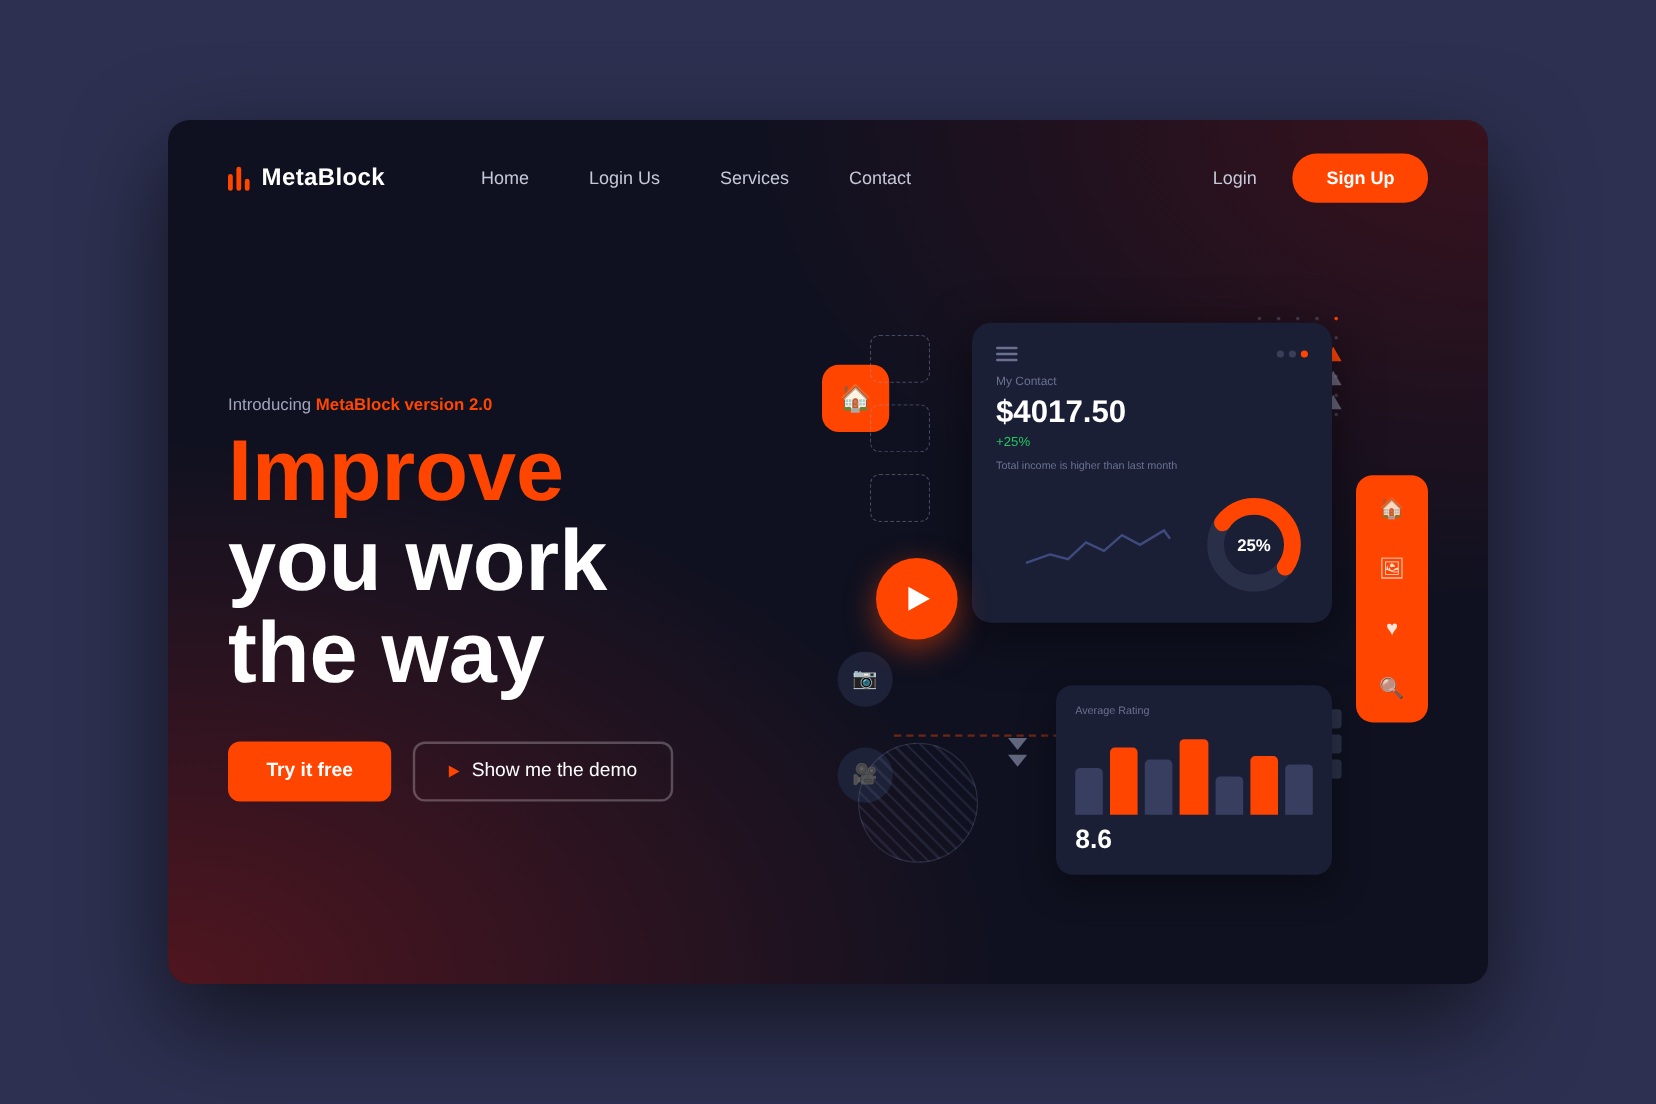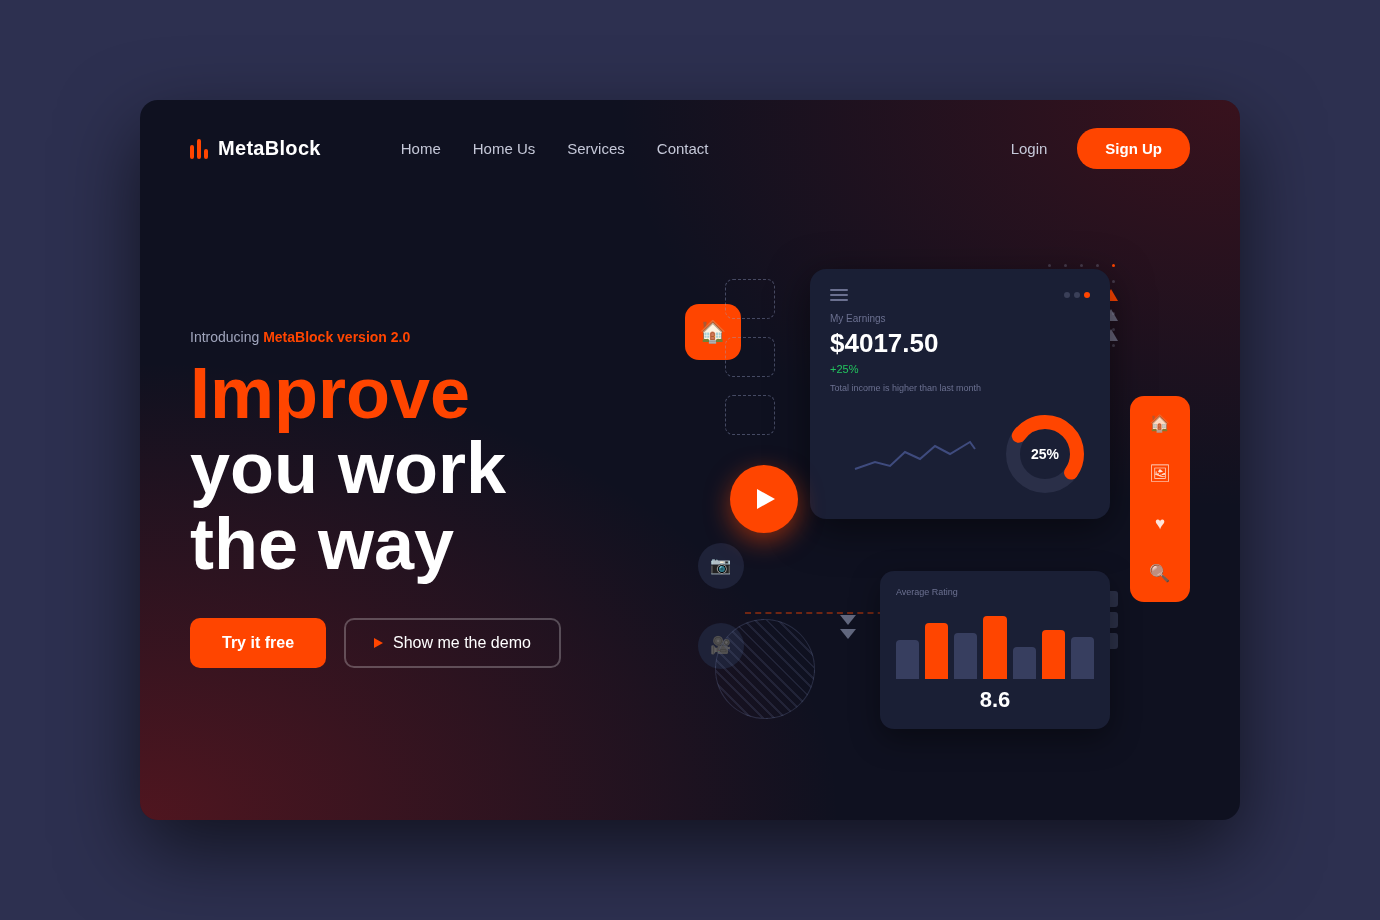--- a/index.html
+++ b/index.html
@@ -77,21 +77,21 @@
     .logo-text {
       font-size: 20px;
       font-weight: 700;
       color: #ffffff;
       letter-spacing: 0.3px;
     }
 
     .nav-links {
       display: flex;
       align-items: center;
-      gap: 32px;
+      gap: 50px;
       flex: 1;
     }
 
     .nav-link {
       font-size: 15px;
       color: #c5c8d8;
       text-decoration: none;
       cursor: pointer;
       transition: color 0.2s;
     }
@@ -333,21 +333,20 @@
     
     .bar-card {
       position: absolute;
       right: 80px;
       bottom: 20px;
       width: 230px;
       background: #1a1f35;
       border-radius: 14px;
       padding: 16px;
       box-shadow: 0 10px 30px rgba(0,0,0,0.4);
-      text-align: center;
     }
 
     .bar-card-header {
       display: flex;
       justify-content: space-between;
       margin-bottom: 12px;
     }
 
     .bar-chart-area {
       display: flex;
@@ -584,21 +583,21 @@
         <div class="logo-icon">
           <div class="logo-wave"></div>
           <div class="logo-wave"></div>
           <div class="logo-wave"></div>
         </div>
         <span class="logo-text">MetaBlock</span>
       </div>
 
       <div class="nav-links">
         <a class="nav-link">Home</a>
-        <a class="nav-link">Home Us</a>
+        <a class="nav-link">Login Us</a>
         <a class="nav-link">Services</a>
         <a class="nav-link">Contact</a>
       </div>
 
       <div class="nav-actions">
         <button class="login-btn">Login</button>
         <button class="signup-btn">Sign Up</button>
       </div>
     </nav>
 
@@ -709,21 +708,21 @@
               <div class="menu-bar"></div>
               <div class="menu-bar"></div>
             </div>
             <div class="card-dots-right">
               <div class="card-dot"></div>
               <div class="card-dot"></div>
               <div class="card-dot orange"></div>
             </div>
           </div>
 
-          <p class="earnings-label">My Earnings</p>
+          <p class="earnings-label">My Contact</p>
           <p class="earnings-amount">$4017.50</p>
           <p class="earnings-change">+25%</p>
           <p class="earnings-sub">Total income is higher than last month</p>
 
           <div class="card-bottom">
             <svg class="wave-chart" viewBox="0 0 120 40">
               <polyline points="0,35 20,28 35,32 50,18 65,25 80,12 95,20 115,8 120,15" fill="none" stroke="rgba(100,120,200,0.5)" stroke-width="2"></polyline>
             </svg>
             <div class="donut-container">
               <svg class="donut-svg" viewBox="0 0 90 90">

